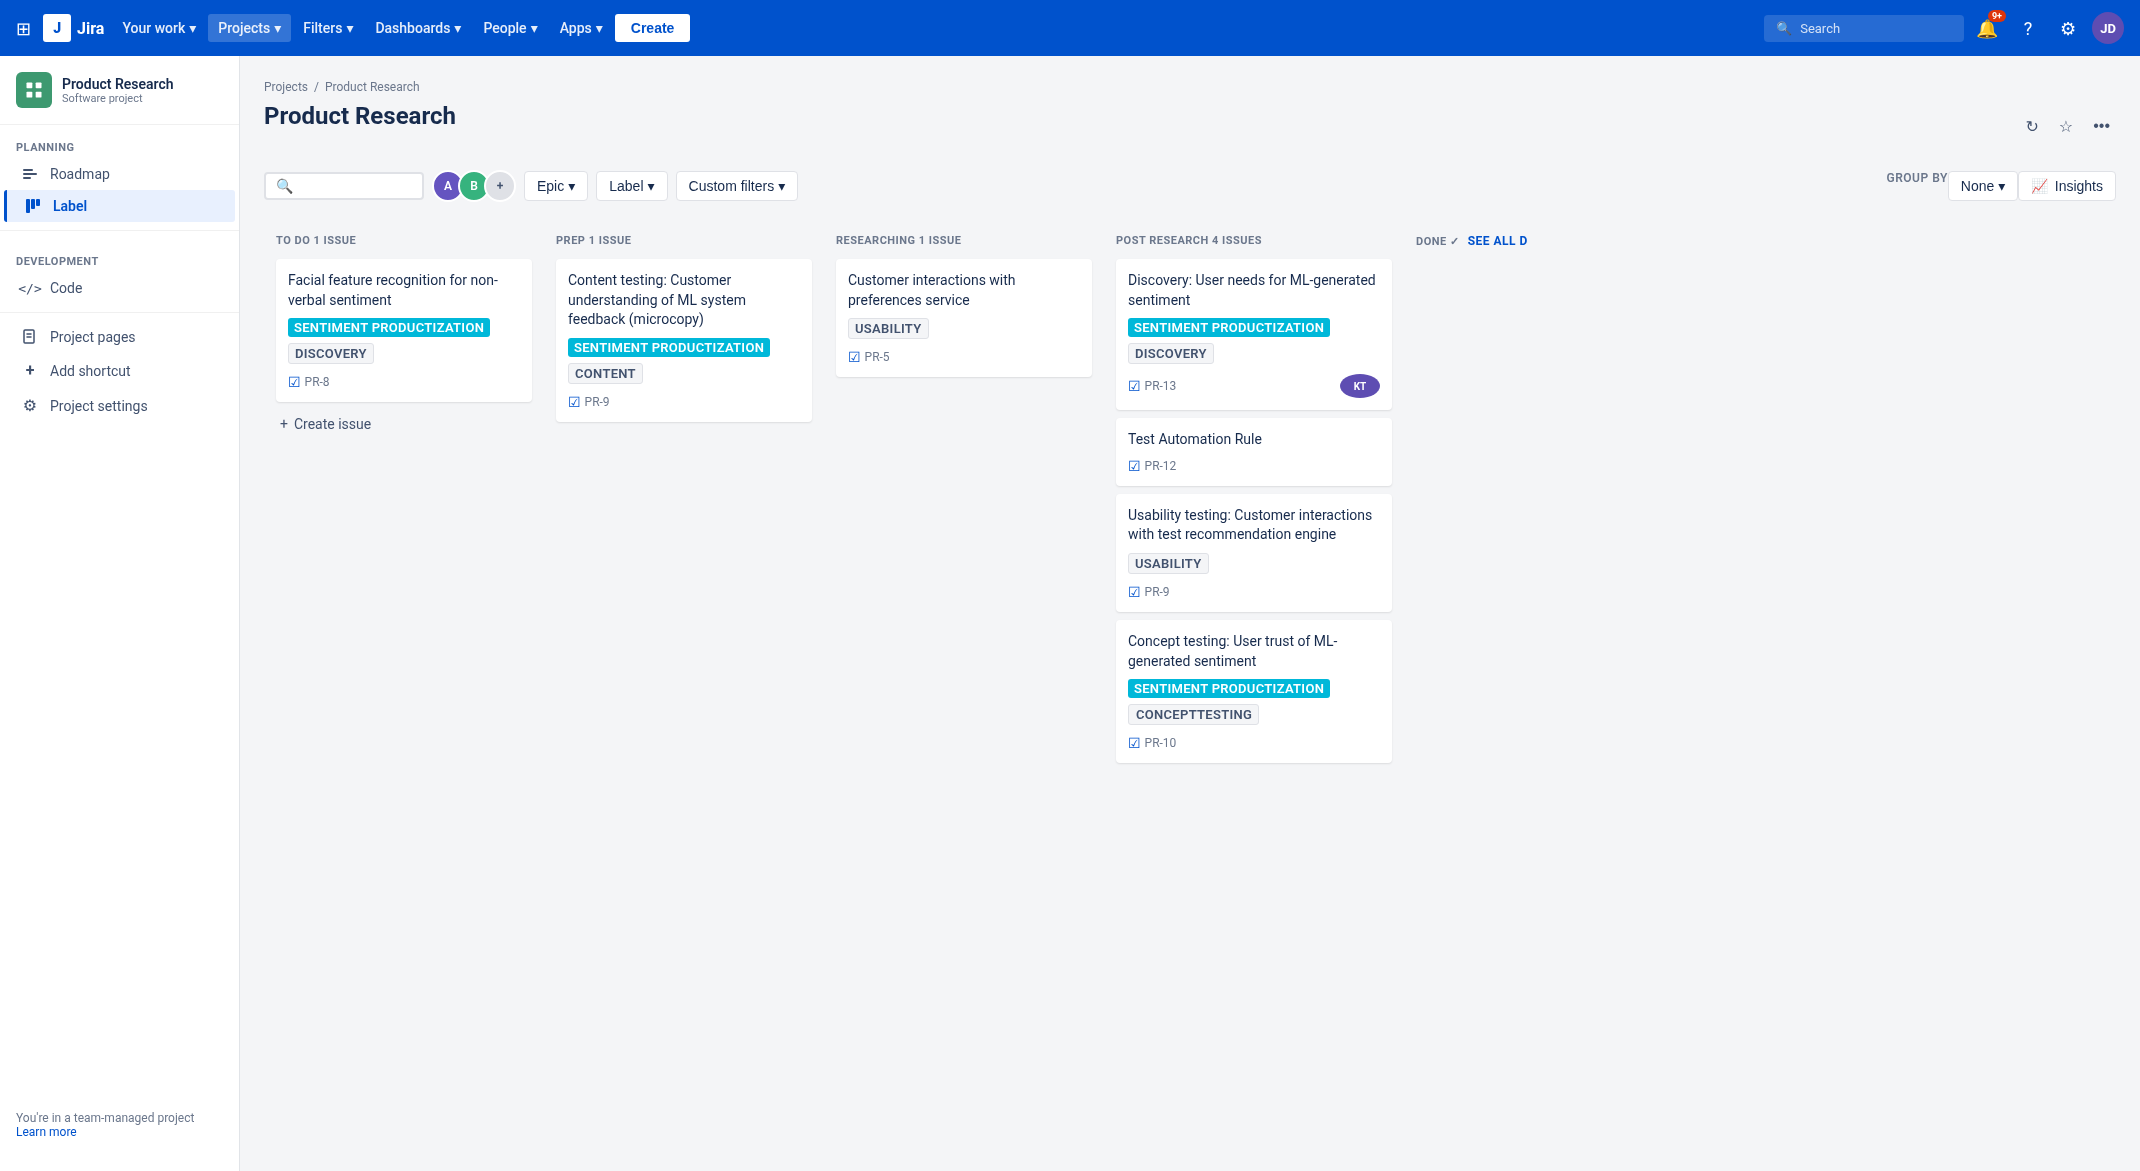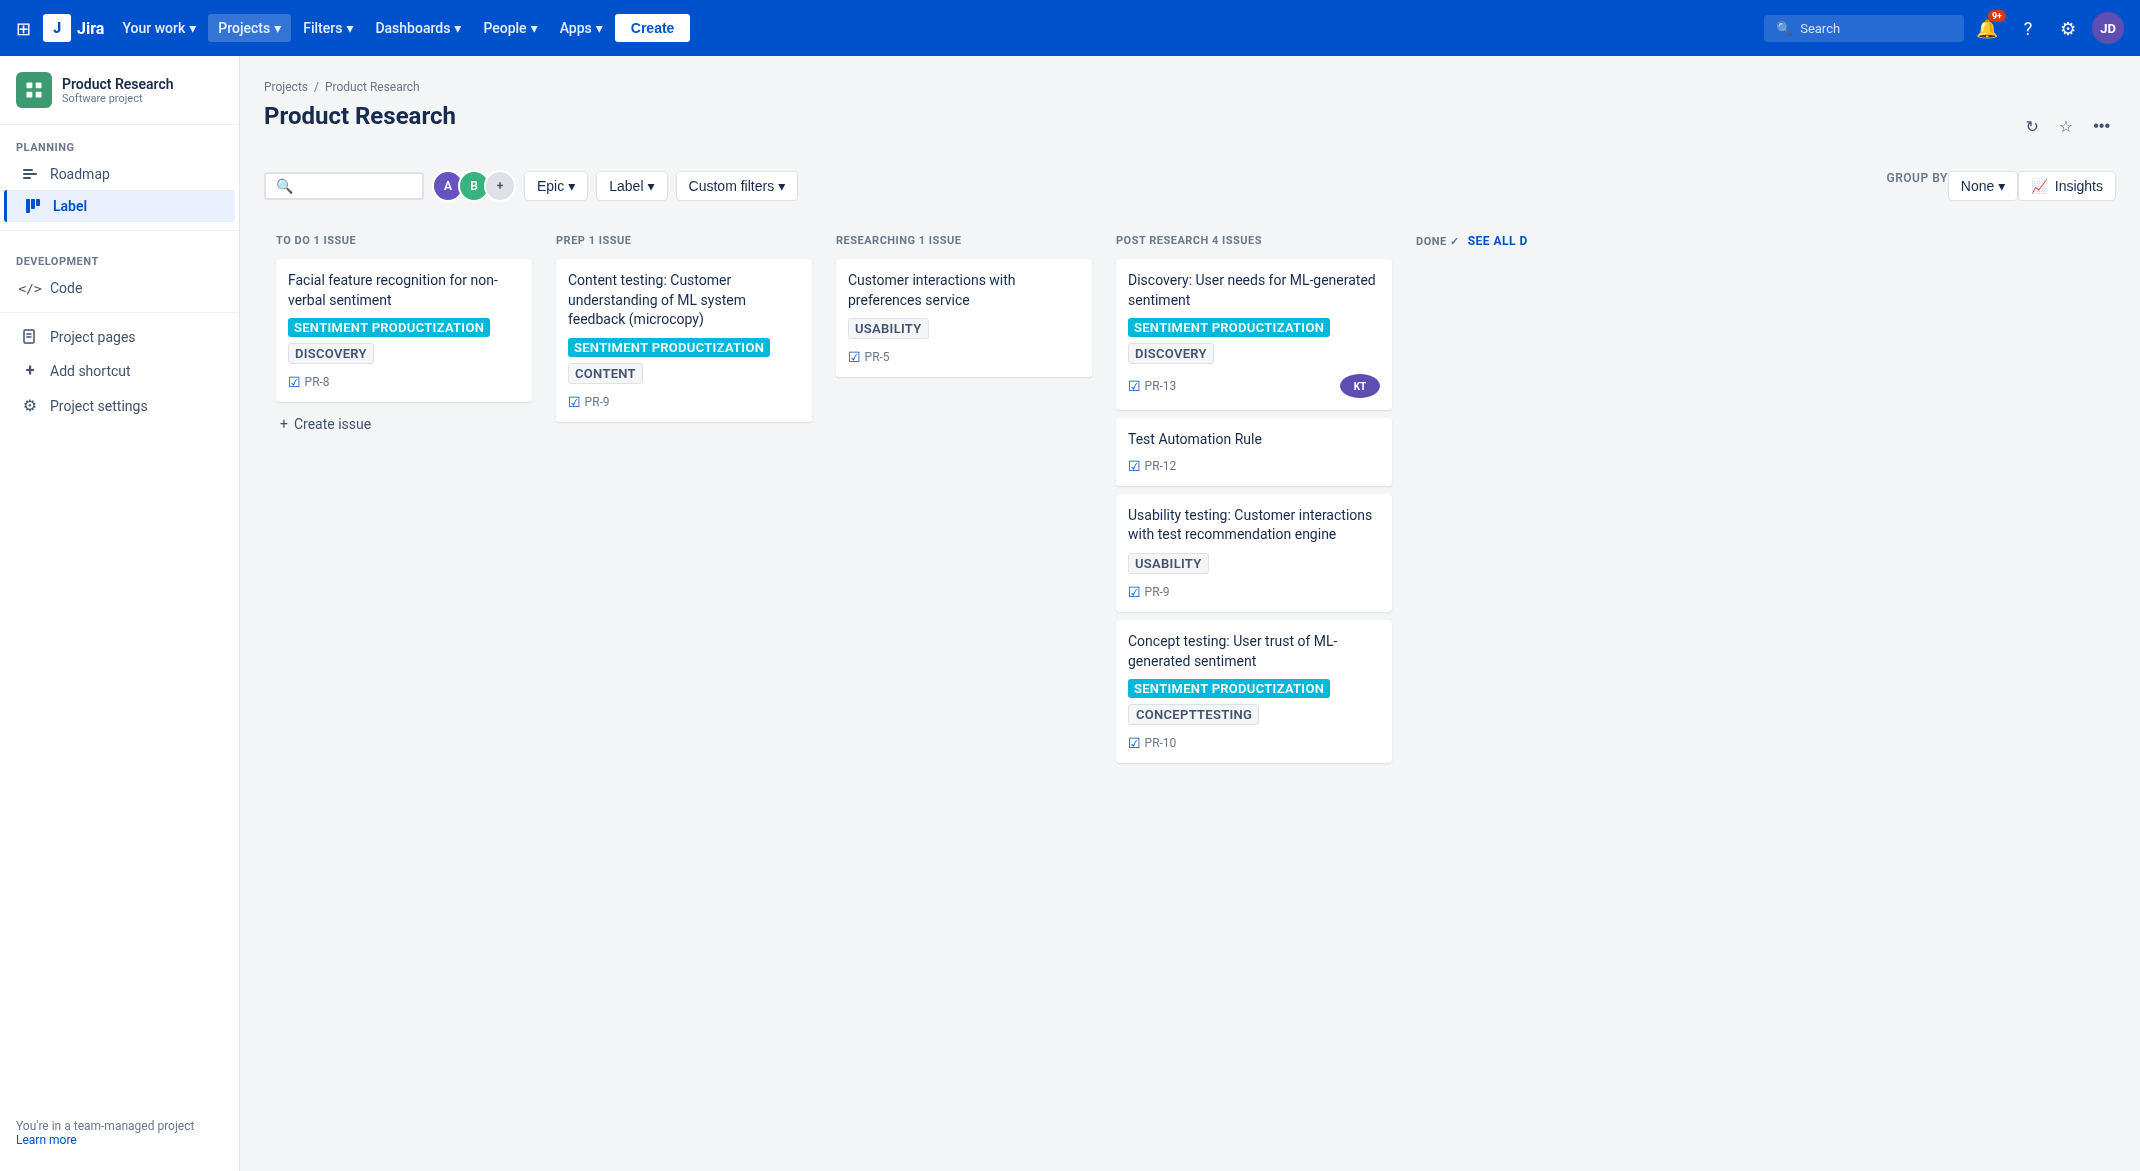--- a/index.html
+++ b/index.html
@@ -51,21 +51,21 @@
     .sidebar-project-name { font-weight: 600; font-size: 14px; color: #172b4d; }
     .sidebar-project-type { font-size: 11px; color: #6b778c; }
     .sidebar-section-label { padding: 16px 16px 4px; font-size: 11px; font-weight: 700; color: #6b778c; text-transform: uppercase; letter-spacing: 0.5px; }
     .sidebar-item {
       display: flex; align-items: center; gap: 10px; padding: 8px 16px; cursor: pointer;
       color: #42526e; font-size: 14px; border-radius: 3px; margin: 0 4px;
     }
     .sidebar-item.active { background: #e8f0fe; color: #0052cc; font-weight: 600; border-left: 3px solid #0052cc; }
     .sidebar-item .icon { width: 20px; display: flex; align-items: center; justify-content: center; font-size: 16px; }
     .sidebar-divider { border: none; border-top: 1px solid #f0f0f0; margin: 8px 0; }
-    .sidebar-footer { padding: 16px; font-size: 12px; color: #6b778c; position: absolute; bottom: 8px; left: 0; right: 0; background: white; }
+    .sidebar-footer { padding: 16px; font-size: 12px; color: #6b778c; position: absolute; bottom: 16px; left: 0; right: 0; background: white; }
     .sidebar-footer a { color: #0052cc; cursor: pointer; }
 
     
     .main { margin-left: 240px; margin-top: 56px; padding: 24px; min-height: calc(100vh - 56px); }
     .breadcrumb { display: flex; align-items: center; gap: 6px; font-size: 12px; color: #6b778c; margin-bottom: 8px; }
     .breadcrumb a { color: #6b778c; cursor: pointer; }
     .breadcrumb-sep { color: #6b778c; }
     .page-title { font-size: 24px; font-weight: 700; color: #172b4d; margin-bottom: 20px; }
     .board-toolbar {
       display: flex; align-items: center; gap: 8px; margin-bottom: 20px;

